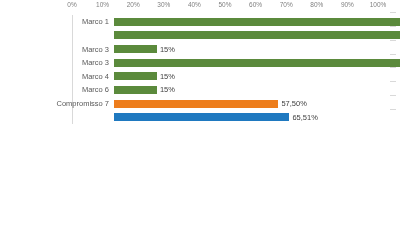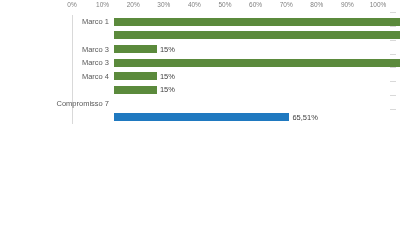--- a/index.html
+++ b/index.html
@@ -172,28 +172,33 @@
 
     <div class="row">
       <span class="cat-label">Marco 4</span>
       <span class="bar-wrap">
         <span class="bar" style="width:15%"></span>
         <span class="bar-label">15%</span>
       </span>
     </div>
 
     <div class="row">
+      <span class="cat-label">Marco 6</span>
       <span class="bar-wrap">
         <span class="bar" style="width:15%"></span>
         <span class="bar-label">15%</span>
       </span>
     </div>
 
     <div class="row">
       <span class="cat-label">Compromisso 7</span>
+      <span class="bar-wrap">
+        <span class="bar orange" style="width:57.5%"></span>
+        <span class="bar-label">57,50%</span>
+      </span>
     </div>
 
     <div class="row">
       <span class="bar-wrap">
         <span class="bar blue" style="width:61.34%"></span>
         <span class="bar-label">65,51%</span>
       </span>
     </div>
   </div>
 </div>

